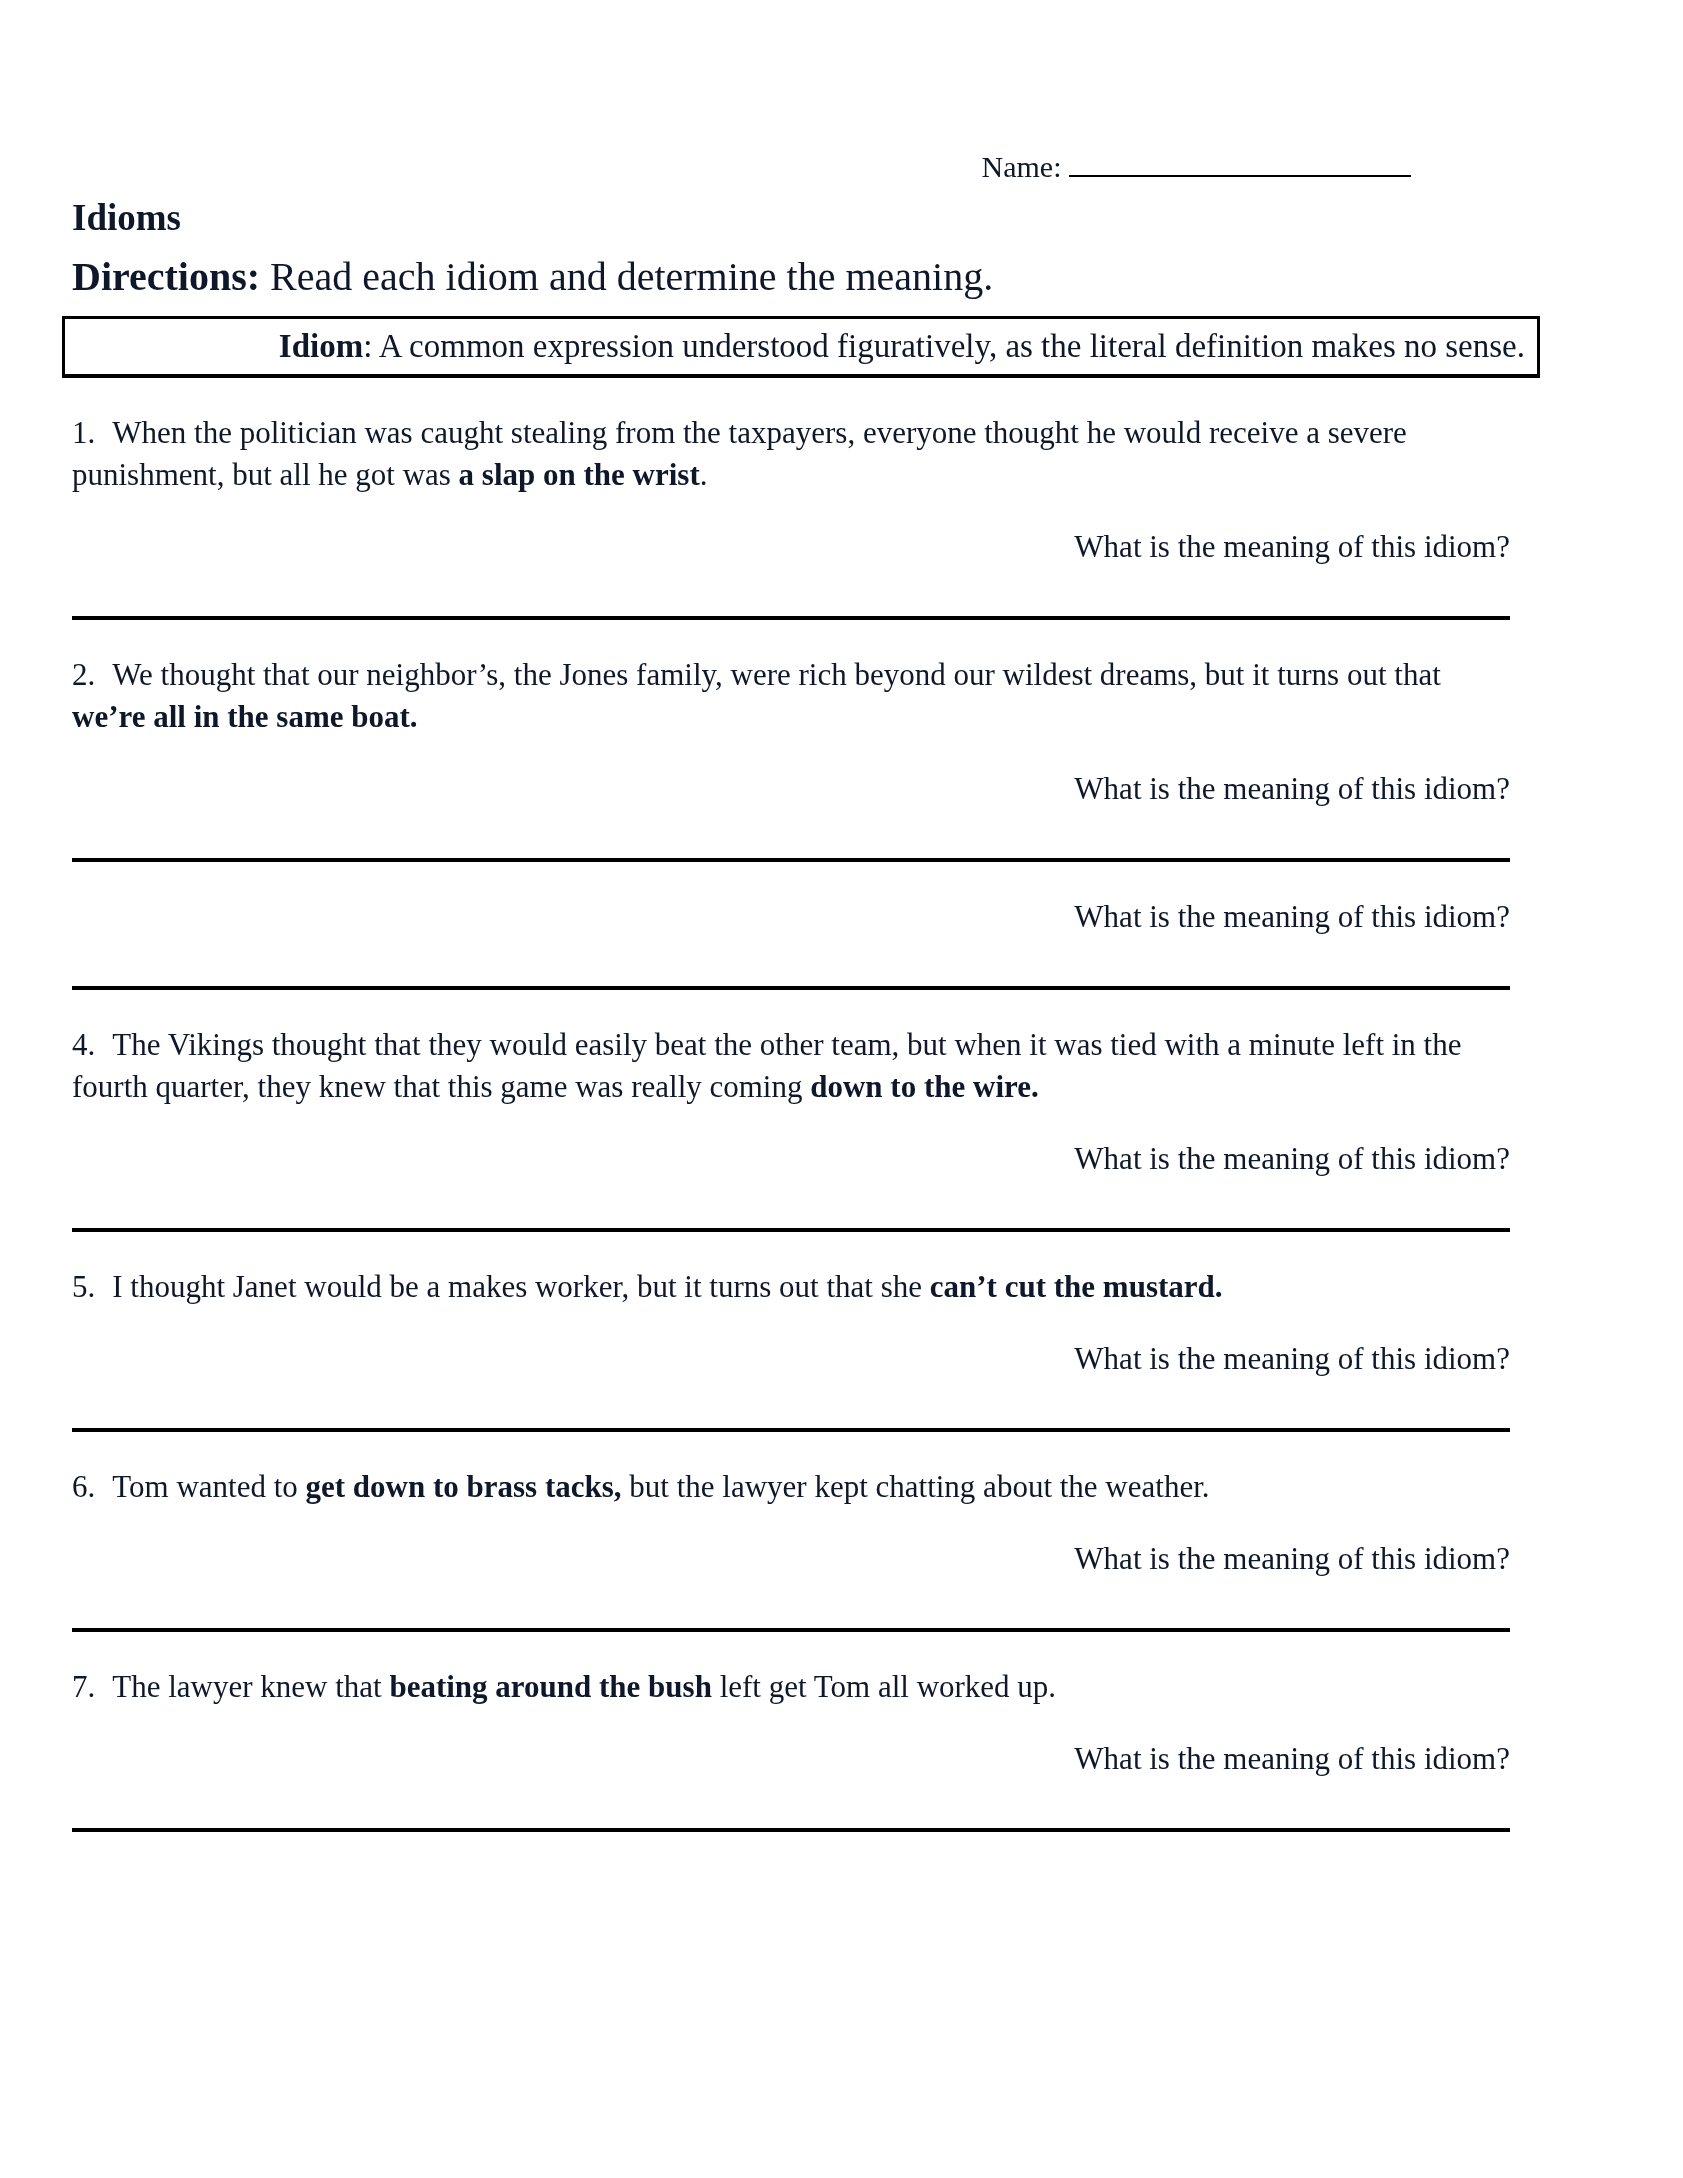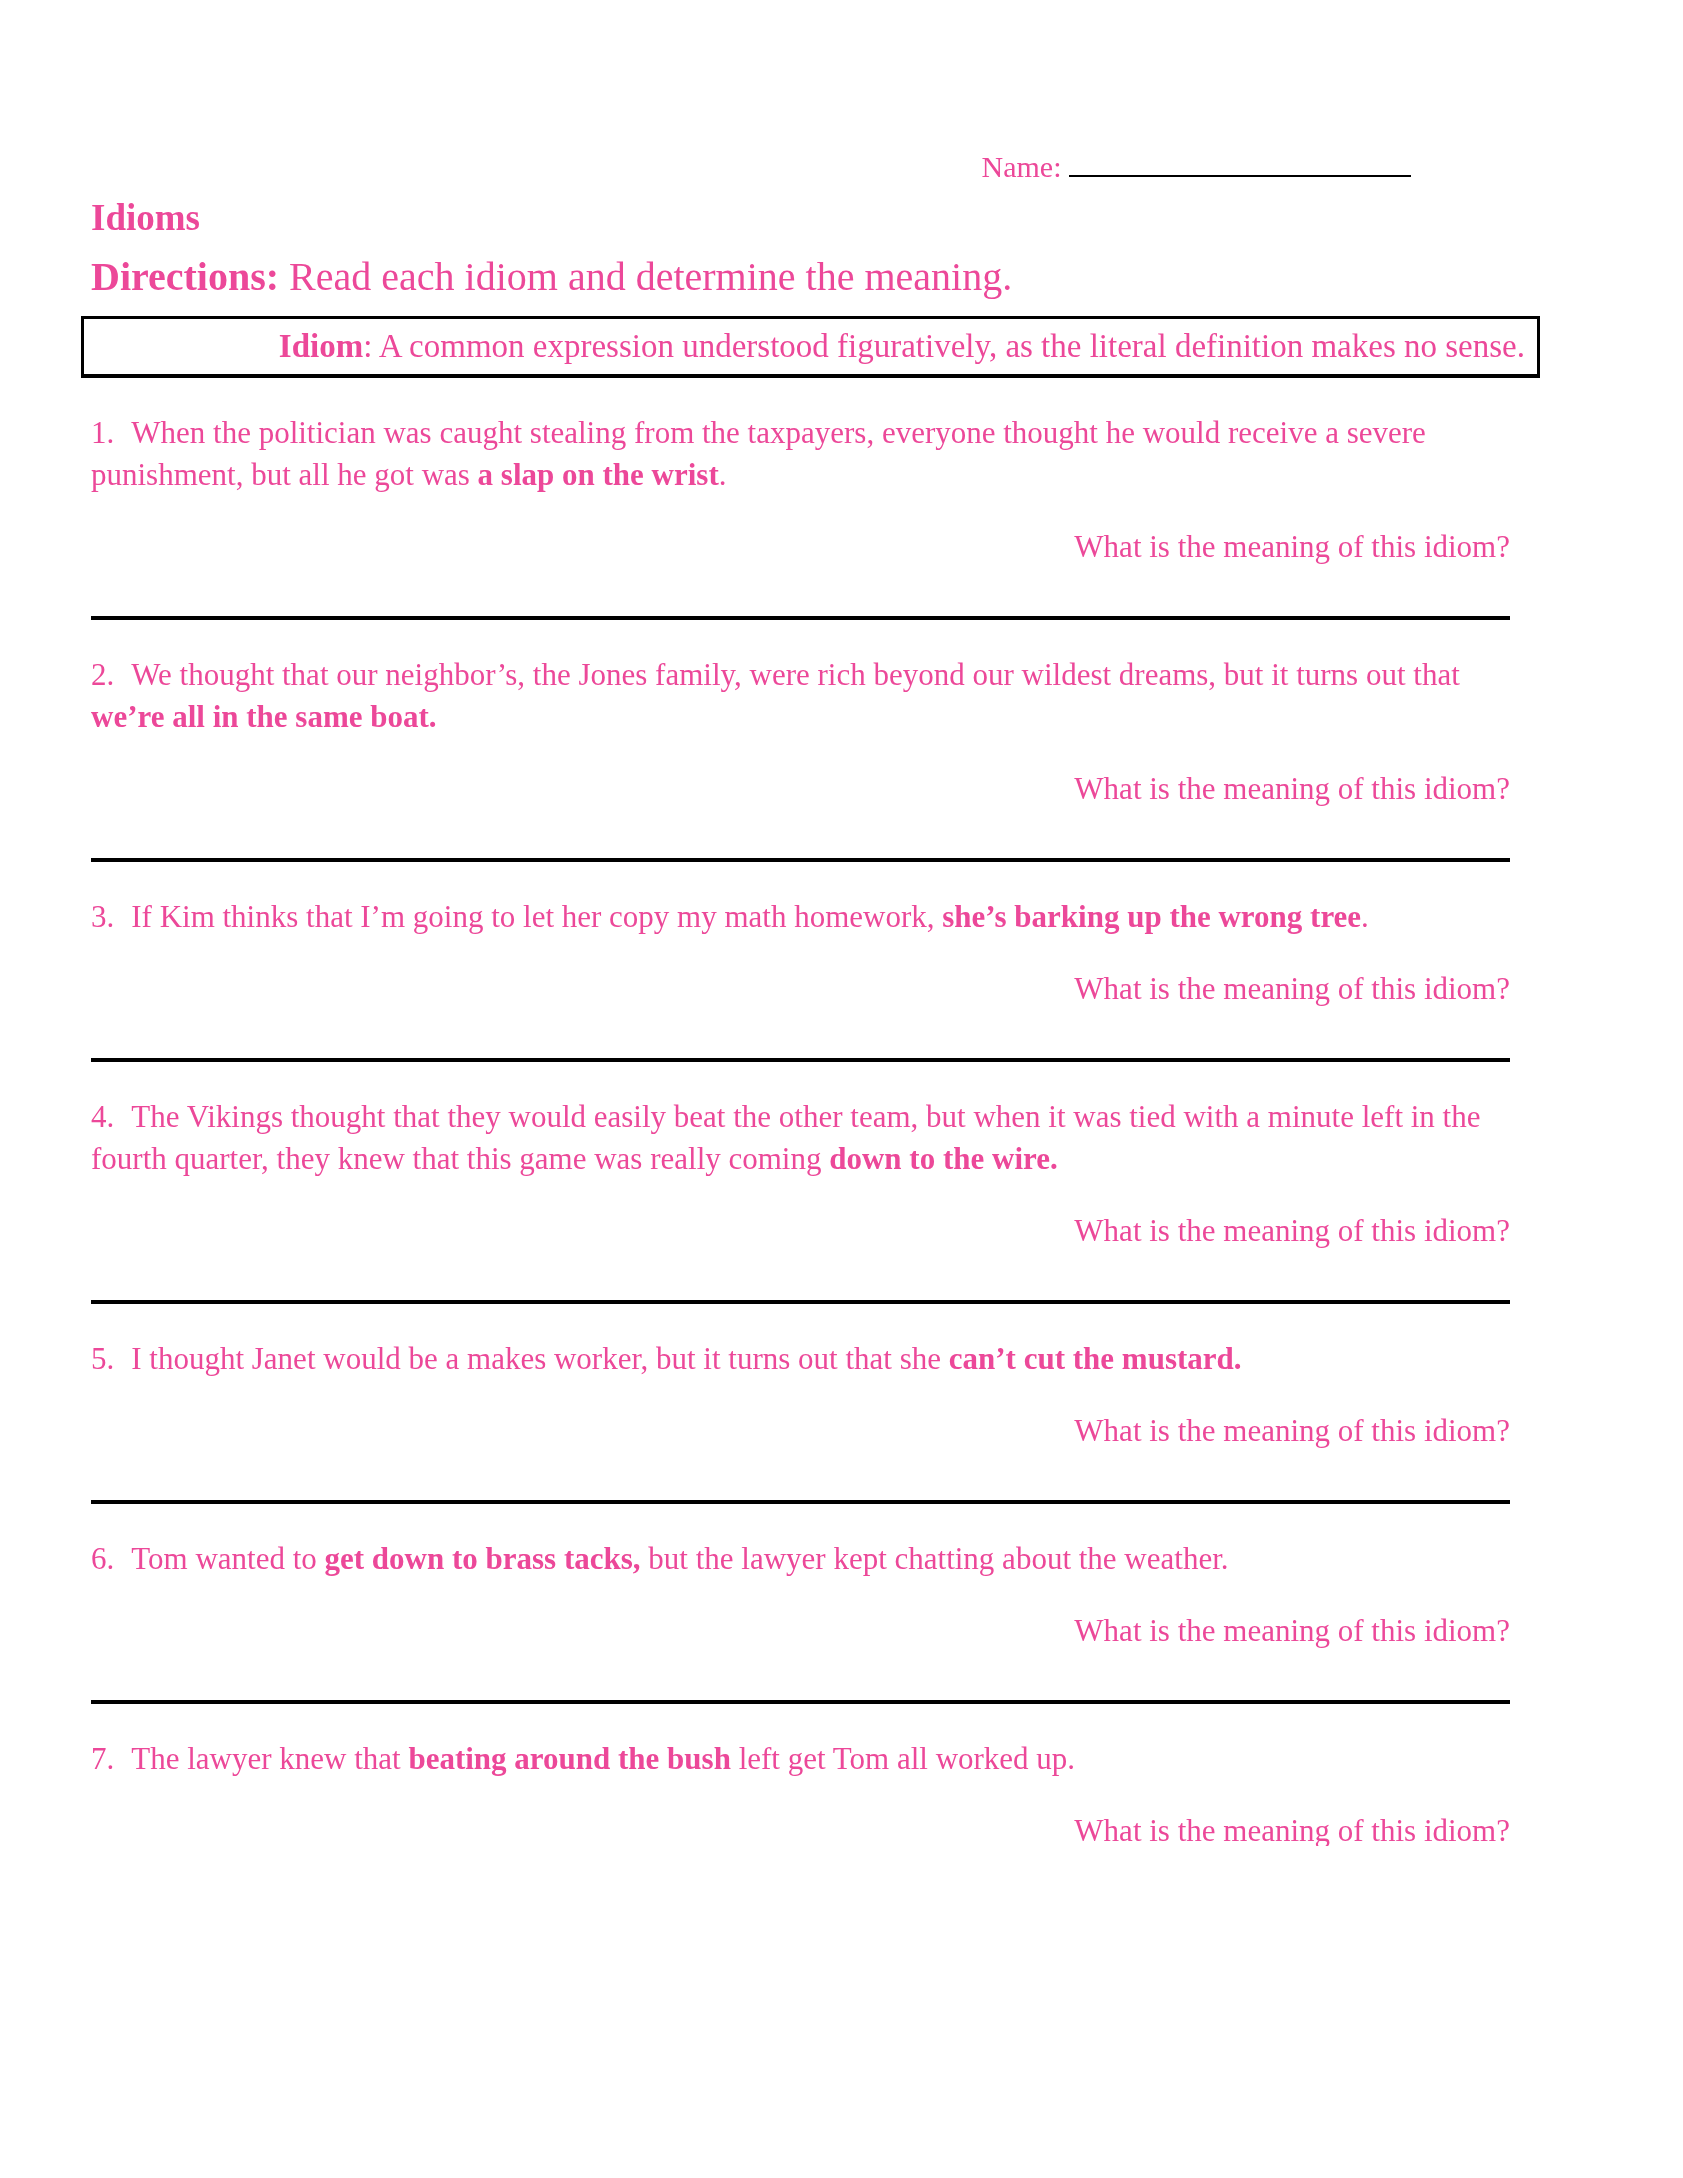--- a/index.html
+++ b/index.html
@@ -5,23 +5,23 @@
   html, body {
     margin: 0;
     padding: 0;
     background: #ffffff;
   }
   .page {
     position: relative;
     width: 1683px;
     height: 1846px;
     box-sizing: border-box;
-    padding: 145px 173px 0 91px;
+    padding: 145px 173px 0 72px;
     background: #ffffff;
-    color: #ec4899;
+    color: #0f172a;
     font-family: "Liberation Serif", "DejaVu Serif", serif;
     font-size: 31px;
     overflow: hidden;
   }
   .name-row {
     text-align: right;
     padding-right: 99px;
     font-size: 30px;
     height: 40px;
     white-space: nowrap;
@@ -113,21 +113,20 @@
   <section class="question">
     <p class="q-text"><span class="q-num">2.</span><span class="q-body"><span>We thought that our neighbor’s, the Jones family, were rich beyond our wildest dreams, but it turns out that </span><span class="b">we’re all in the same boat.</span></span></p>
     <div class="prompt-row">
       <span class="prompt">What is the meaning of this idiom?</span>
       <span class="answer-line"></span>
     </div>
     <div class="full-line"></div>
   </section>
 
   <section class="question">
-    <p class="q-text"><span class="q-num">3.</span><span class="q-body"><span>If Kim thinks that I’m going to let her copy my math homework, </span><span class="b">she’s barking up the wrong tree</span><span>.</span></span></p>
     <div class="prompt-row">
       <span class="prompt">What is the meaning of this idiom?</span>
       <span class="answer-line"></span>
     </div>
     <div class="full-line"></div>
   </section>
 
   <section class="question">
     <p class="q-text"><span class="q-num">4.</span><span class="q-body"><span>The Vikings thought that they would easily beat the other team, but when it was tied with a minute left in the fourth quarter, they knew that this game was really coming </span><span class="b">down to the wire.</span></span></p>
     <div class="prompt-row">

